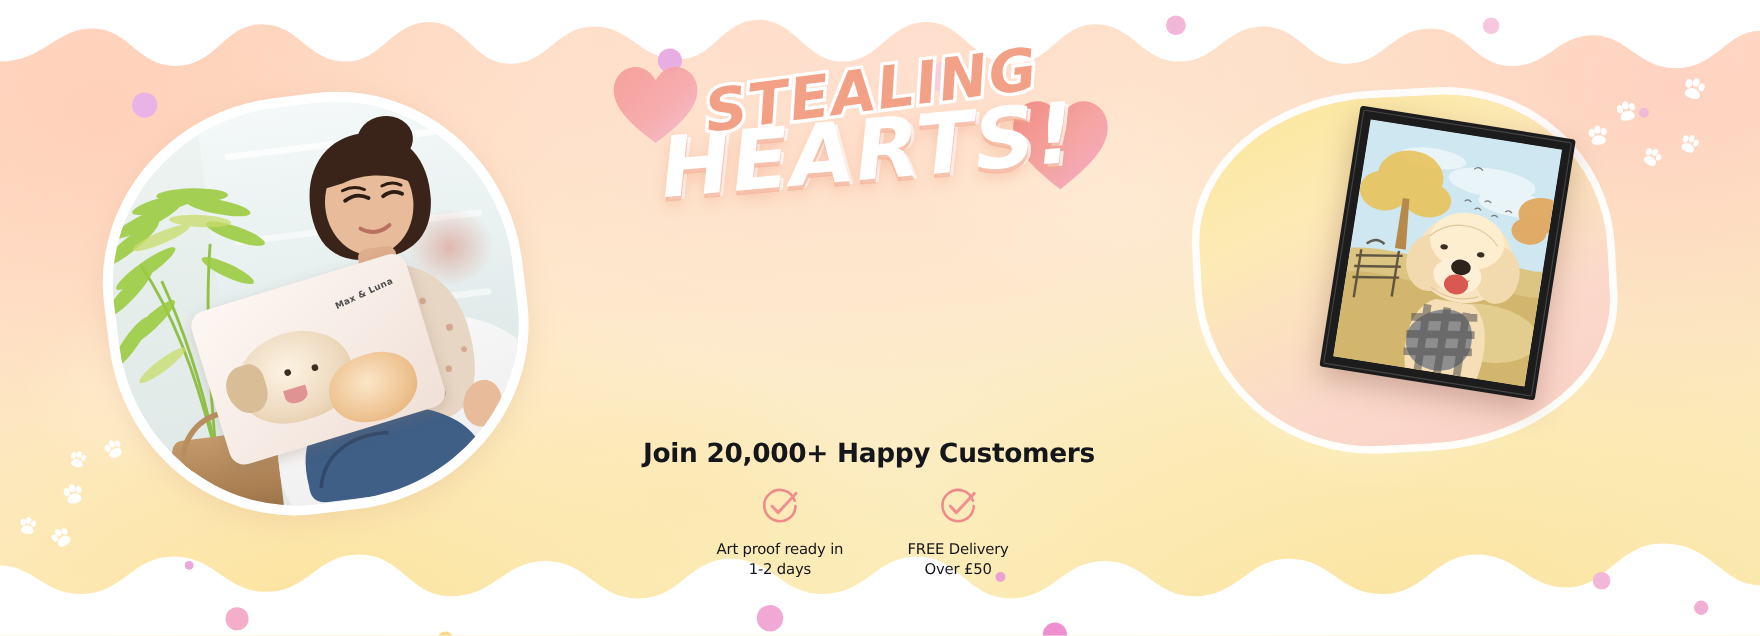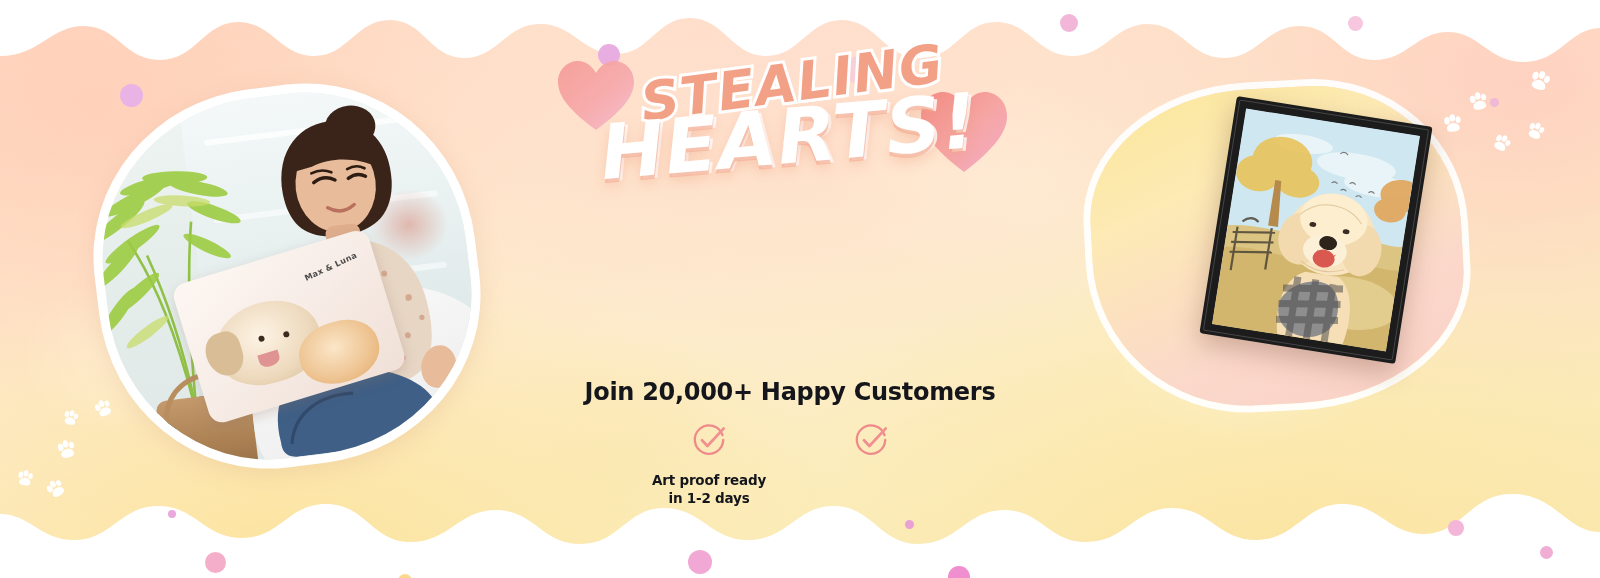--- a/index.html
+++ b/index.html
@@ -208,32 +208,33 @@
 
   
   .trust {
     position:absolute; left:560px; top:378px; width:460px;
     text-align:center;
   }
   .trust-head {
     font-family:"DejaVu Sans", sans-serif;
     font-size:24px; font-weight:700; color:#14161c;
     letter-spacing:-.3px;
+    margin-top:20px;
   }
   .badges {
     display:flex; justify-content:center; align-items:flex-start;
     gap:44px; margin-top:16px;
   }
   .badge { width:118px; }
   .badge-icon { display:flex; justify-content:center; }
   .badge-icon svg { display:block; }
   .badge-label {
     margin-top:13px;
     font-family:"DejaVu Sans", sans-serif;
-    font-size:13.5px; font-weight:700; color:#14161c;
+    font-size:13.5px; font-weight:400; color:#14161c;
     line-height:1.35; letter-spacing:-.2px;
   }
 </style>
 </head>
 <body>
 
 <div class="banner">
 
   <div class="wash"></div>
 
@@ -626,19 +627,20 @@
         <div class="badge-label">Art proof ready in 1-2 days</div>
       </div>
 
       <div class="badge">
         <div class="badge-icon">
           <svg width="36" height="36" viewBox="0 0 36 36">
             <path d="M31.5 13.2 A14.2 14.2 0 1 0 32.2 18" fill="none" stroke="#ef8a8a" stroke-width="2.3" stroke-linecap="round"></path>
             <path d="M11 18.2 L16.4 24 L32.6 6.6" fill="none" stroke="#f09090" stroke-width="2.8" stroke-linecap="round" stroke-linejoin="round"></path>
           </svg>
         </div>
+        <div class="badge-label">FREE Delivery Over £50</div>
       </div>
 
 
     </div>
   </div>
 
 </div>
 
 </body></html>

